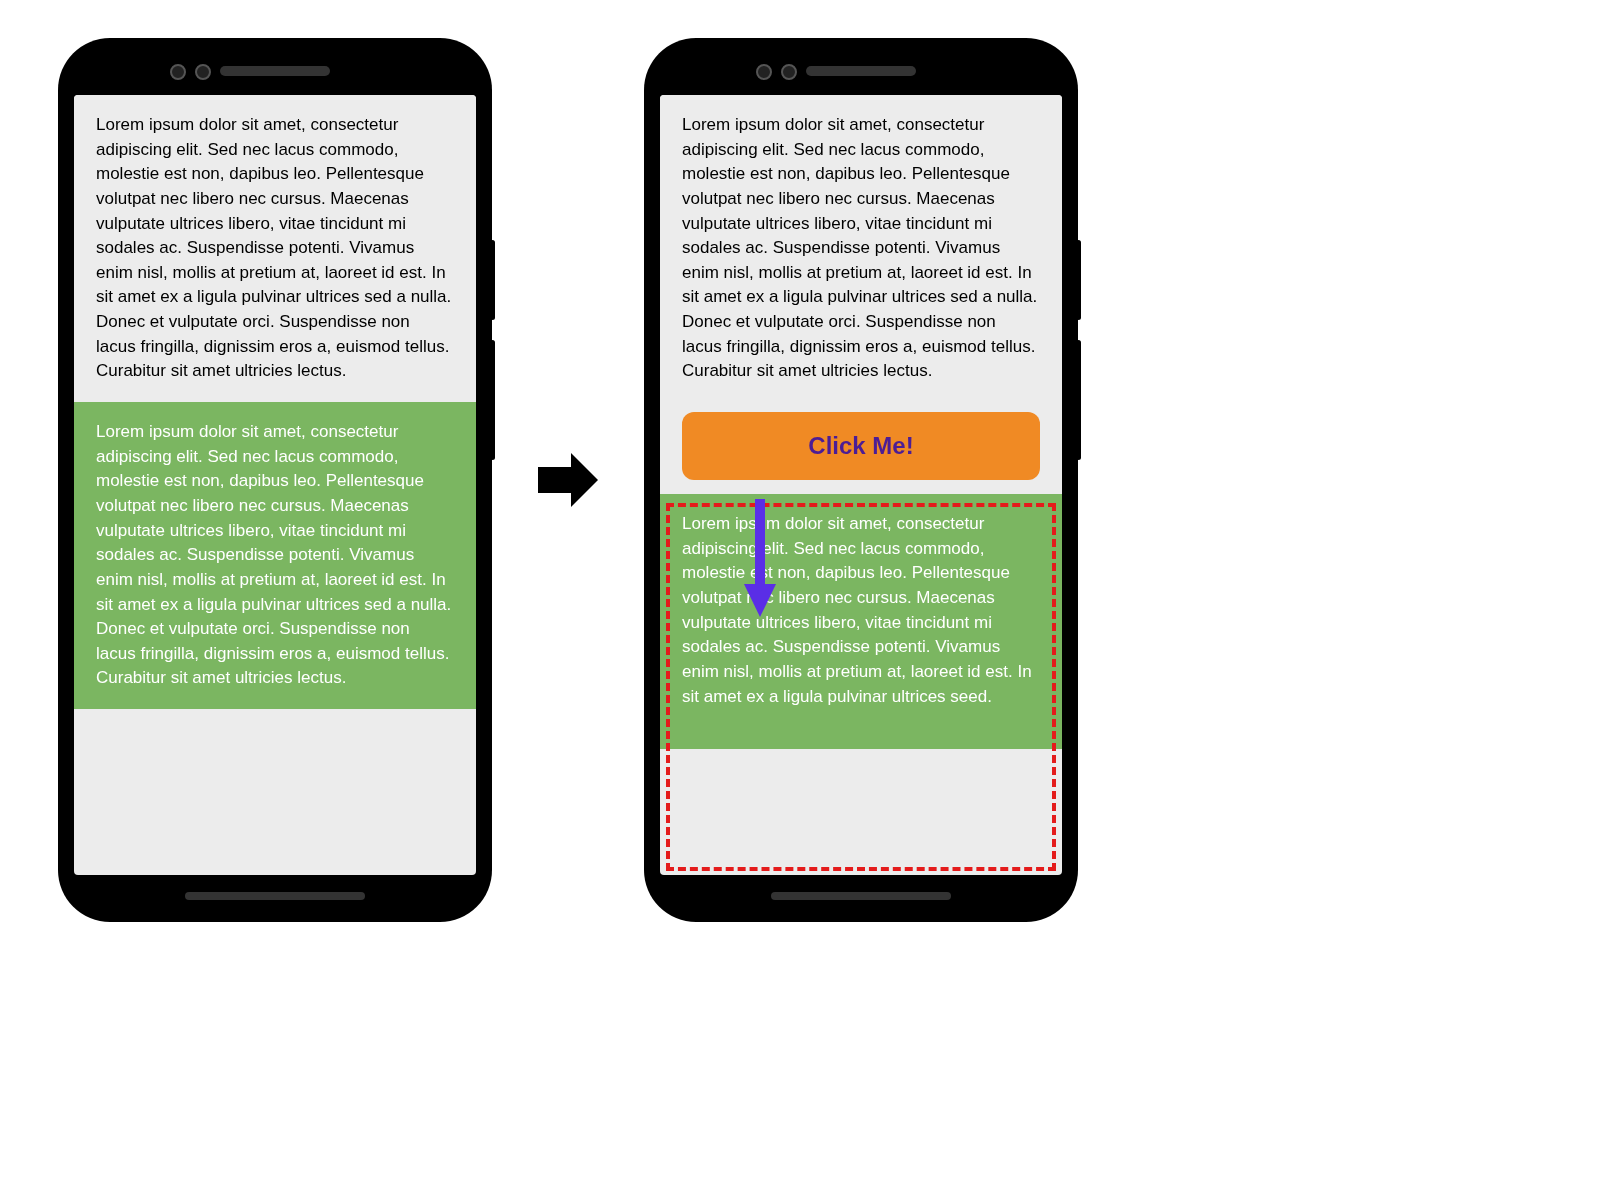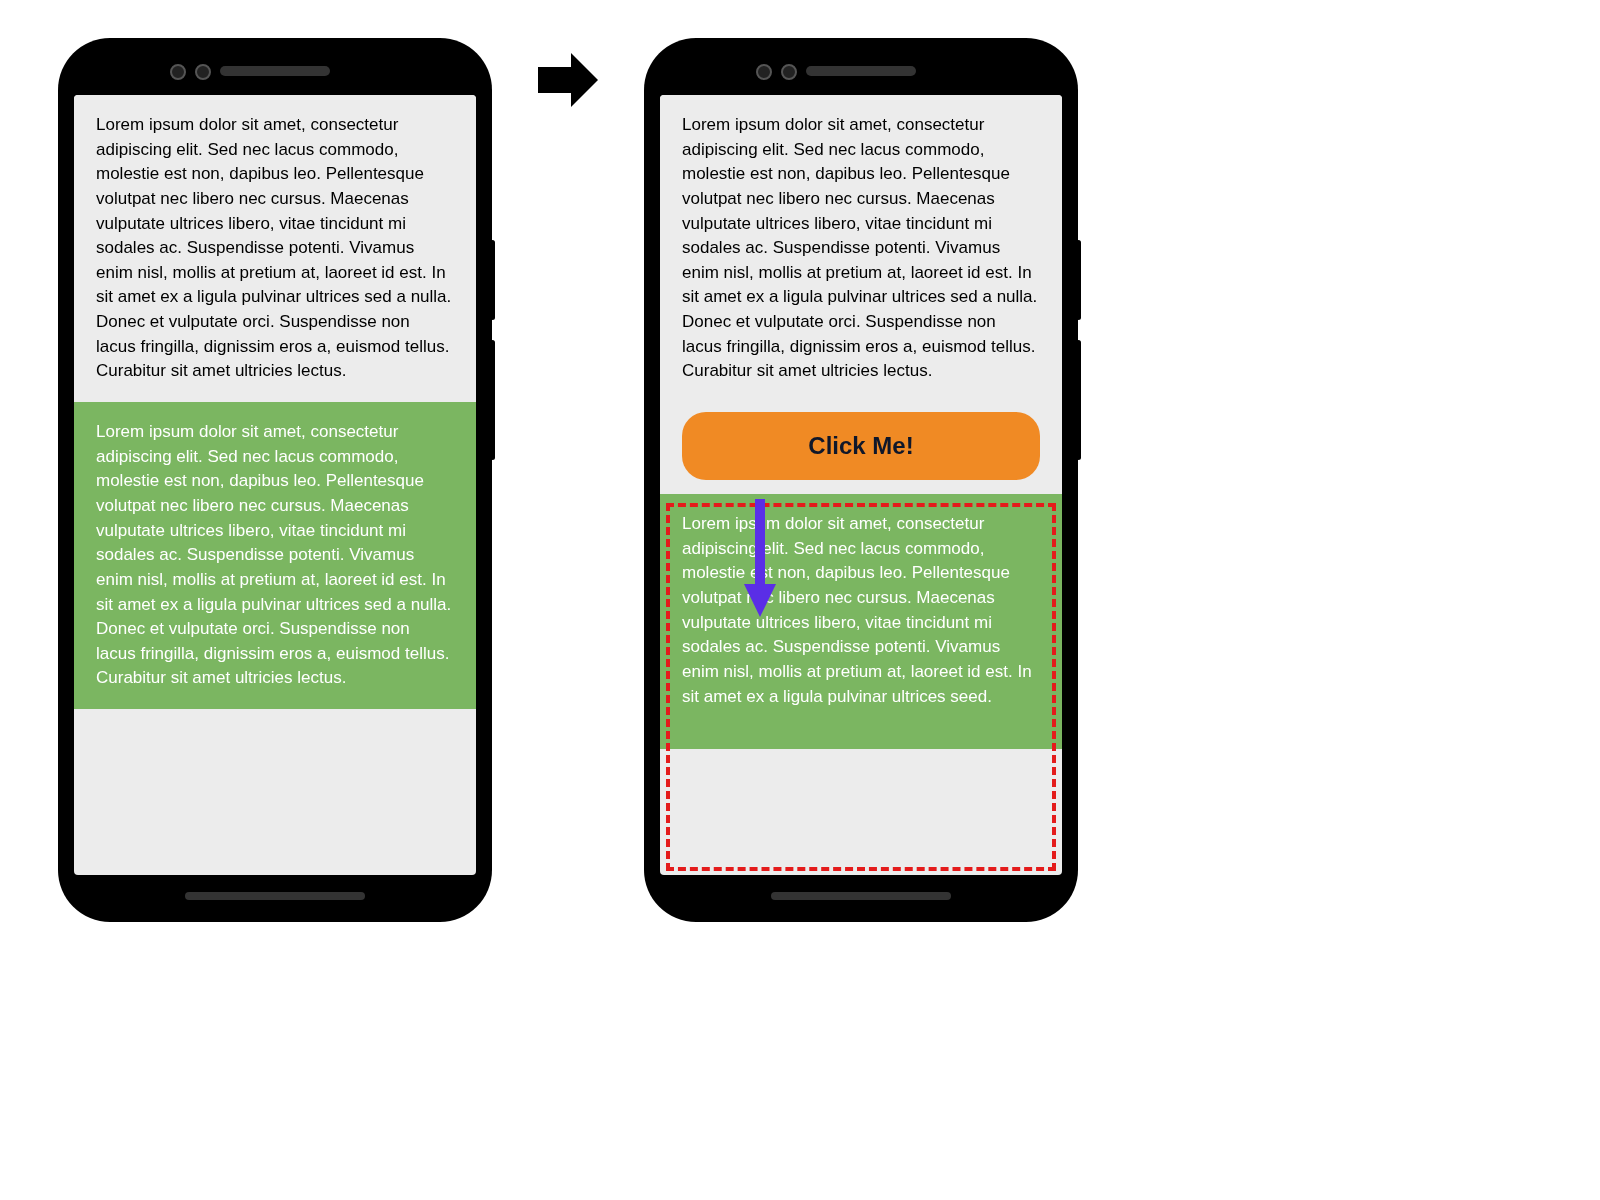--- a/index.html
+++ b/index.html
@@ -6,20 +6,21 @@
     margin: 0;
     padding: 40px 60px;
     background: #ffffff;
     font-family: Arial, Helvetica, sans-serif;
     width: 1600px;
     height: 1200px;
     box-sizing: border-box;
   }
   .stage {
     display: flex;
+    align-items: center;
     gap: 38px;
   }
   .phone {
     width: 430px;
     height: 880px;
     background: #000;
     border-radius: 50px;
     padding: 14px;
     box-sizing: border-box;
     position: relative;
@@ -79,26 +80,26 @@
     padding: 18px 22px;
     font-size: 17px;
     line-height: 1.45;
     box-sizing: border-box;
   }
   .para.black { color: #000; background: #ececec; }
   .para.green { color: #fff; background: #7bb661; }
   .btn {
     margin: 10px 22px 14px 22px;
     background: #f08a24;
-    color: #0f172a;
+    color: #4c1d95;
     font-size: 24px;
     font-weight: bold;
     text-align: center;
     padding: 20px 10px;
-    border-radius: 24px;
+    border-radius: 12px;
   }
   .dashed-box {
     position: absolute;
     border: 4px dashed #e41b1b;
     pointer-events: none;
     box-sizing: border-box;
   }
   .arrow-down {
     position: absolute;
     pointer-events: none;

